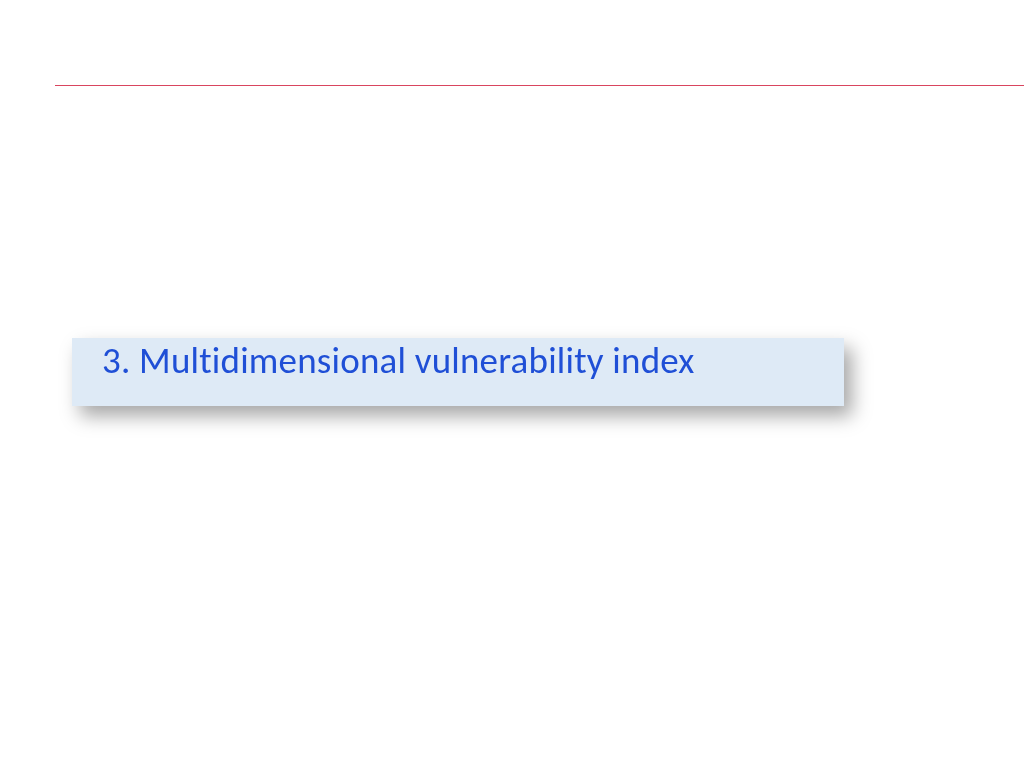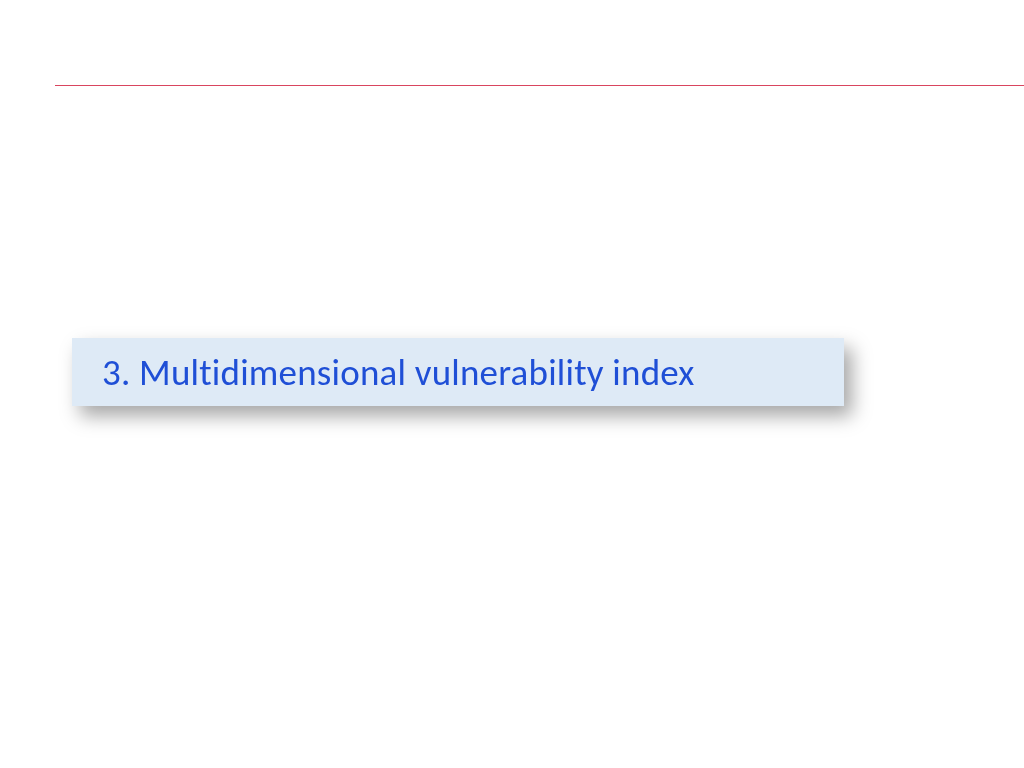--- a/index.html
+++ b/index.html
@@ -25,21 +25,20 @@
     }
     .title-box {
       position: absolute;
       top: 338px;
       left: 72px;
       width: 772px;
       height: 68px;
       background: #deeaf6;
       box-shadow: 8px 10px 18px rgba(0, 0, 0, 0.35);
       display: flex;
-      align-items: center;
       padding-left: 30px;
     }
     .title-text {
       color: #1f4fd6;
       font-size: 37px;
       font-weight: 400;
       letter-spacing: 0.2px;
     }
   </style>
 </head>

